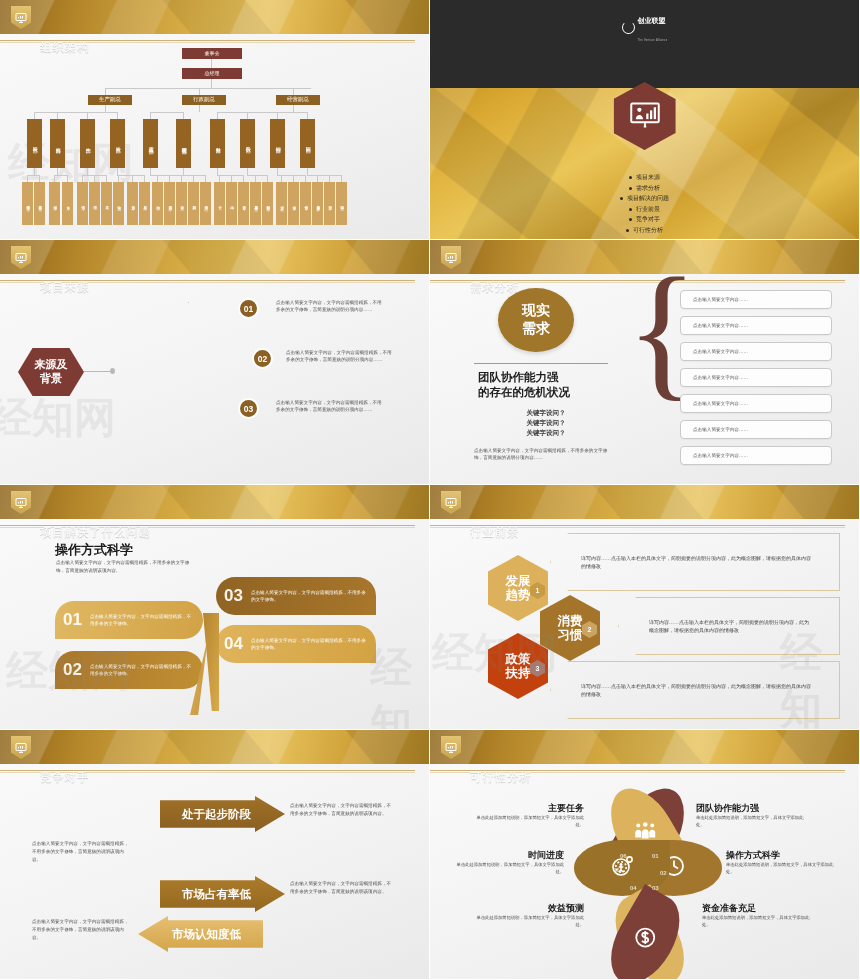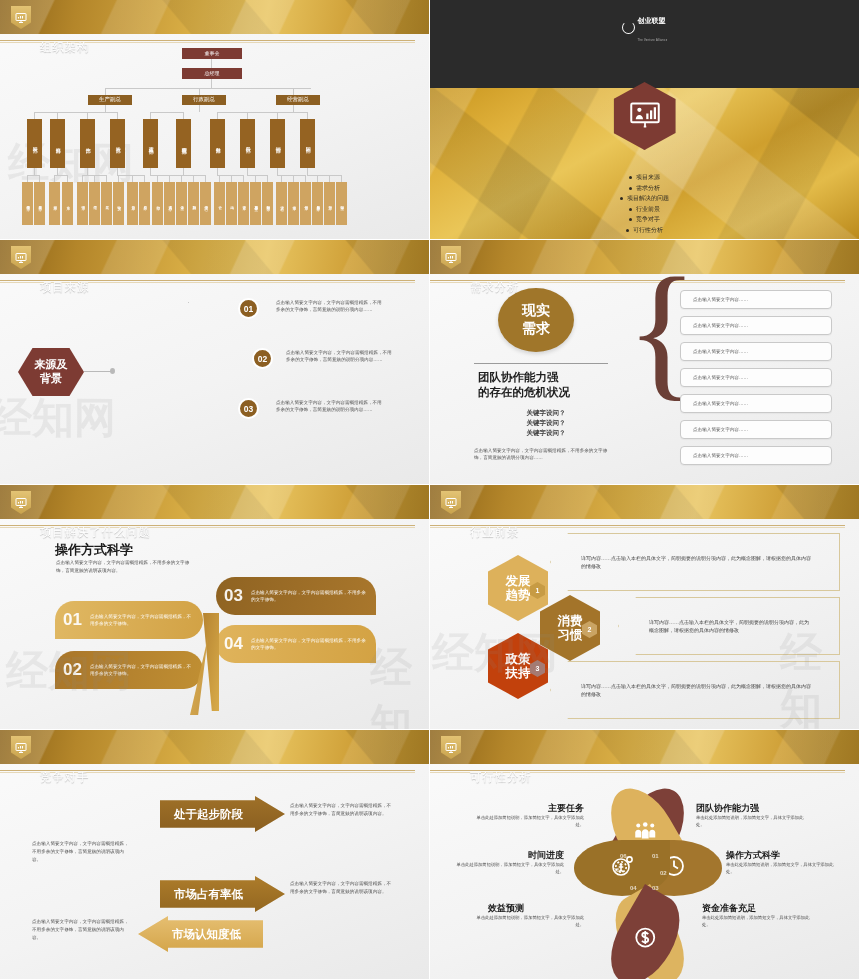--- a/index.html
+++ b/index.html
@@ -114,21 +114,21 @@
      clip-path:polygon(50% 0,100% 25%,100% 75%,50% 100%,0 75%,0 25%);
      display:flex; align-items:center; justify-content:center; }
   .arrowbox { position:absolute; border:1px solid #d8c89c; color:#444; font-size:5px;
      line-height:1.7; display:flex; align-items:center; padding:0 26px 0 30px;
      clip-path:polygon(0 50%,18px 0,100% 0,100% 100%,18px 100%); }
 
   
   .arr { position:absolute; display:flex; align-items:center; color:#fff;
      font-size:11.5px; font-weight:bold; }
   .arr.r { clip-path:polygon(0 12%,76% 12%,76% 0,100% 50%,76% 100%,76% 88%,0 88%);
-     justify-content:flex-start; padding-left:14px; }
+     justify-content:flex-start; padding-left:22px; }
   .arr.l { clip-path:polygon(100% 12%,24% 12%,24% 0,0 50%,24% 100%,24% 88%,100% 88%);
      justify-content:flex-end; padding-right:22px; }
   .ctxt { position:absolute; font-size:4.6px; line-height:1.7; color:#4b4b4b; }
 
   
   .petal { position:absolute; width:56px; height:96px; display:flex; align-items:center;
      justify-content:center; }
   .petal svg.gl { width:24px; height:24px; }
   .pnum { position:absolute; font-size:6px; color:rgba(255,255,255,.72); font-weight:bold; }
   .ftitle { position:absolute; font-size:9px; font-weight:bold; color:#1c1c1c; }
@@ -580,17 +580,17 @@
     <div class="fdesc" style="left:266px;top:85px;width:108px;">单击此处添加简短说明，添加简短文字，具体文字添加此处。</div>
     <div class="ftitle" style="left:296px;top:119px;">操作方式科学</div>
     <div class="fdesc" style="left:296px;top:132px;width:108px;">单击此处添加简短说明，添加简短文字，具体文字添加此处。</div>
     <div class="ftitle" style="left:272px;top:172px;">资金准备充足</div>
     <div class="fdesc" style="left:272px;top:185px;width:108px;">单击此处添加简短说明，添加简短文字，具体文字添加此处。</div>
 
     <div class="ftitle" style="left:58px;top:72px;width:96px;text-align:right;">主要任务</div>
     <div class="fdesc" style="left:46px;top:85px;width:108px;text-align:right;">单击此处添加简短说明，添加简短文字，具体文字添加此处。</div>
     <div class="ftitle" style="left:38px;top:119px;width:96px;text-align:right;">时间进度</div>
     <div class="fdesc" style="left:26px;top:132px;width:108px;text-align:right;">单击此处添加简短说明，添加简短文字，具体文字添加此处。</div>
-    <div class="ftitle" style="left:58px;top:172px;width:96px;text-align:left;">效益预测</div>
+    <div class="ftitle" style="left:58px;top:172px;width:96px;text-align:right;">效益预测</div>
     <div class="fdesc" style="left:46px;top:185px;width:108px;text-align:right;">单击此处添加简短说明，添加简短文字，具体文字添加此处。</div>
   </div>
 
 </div>
 
 </body></html>

